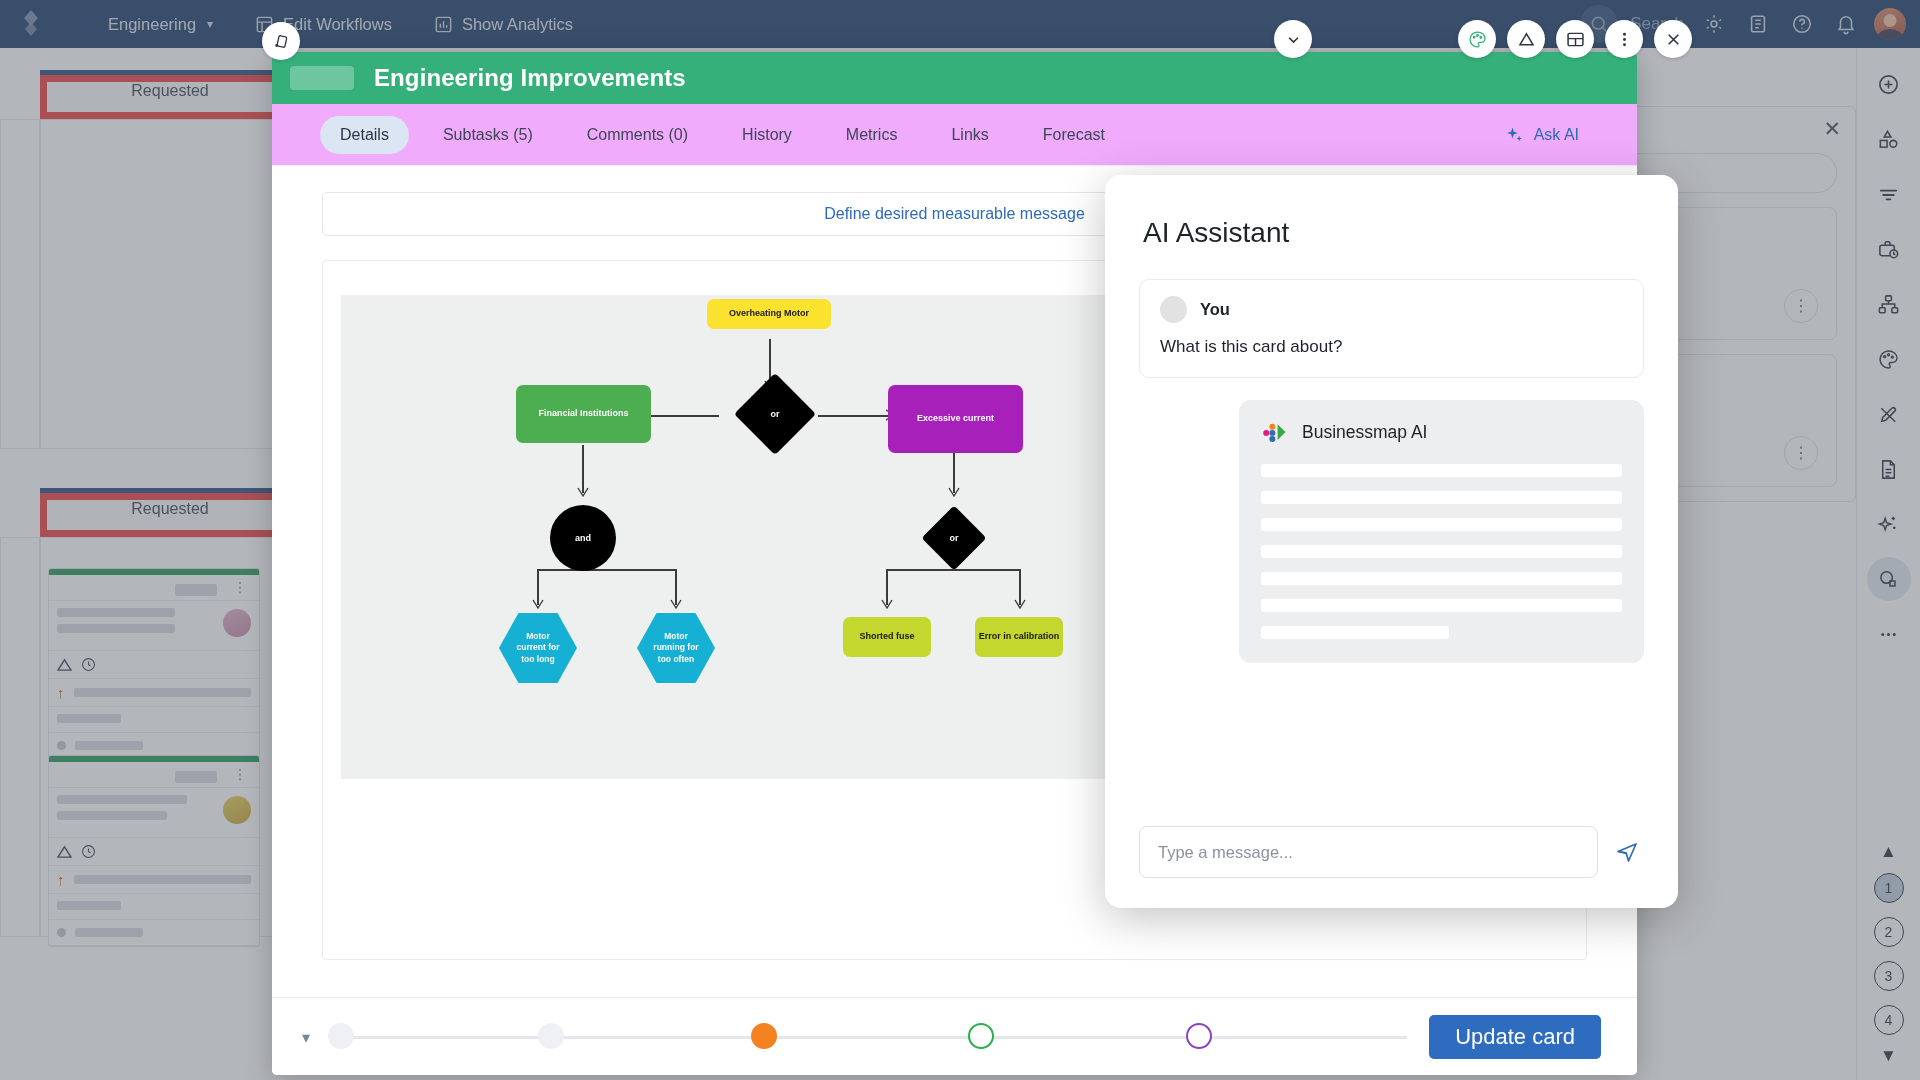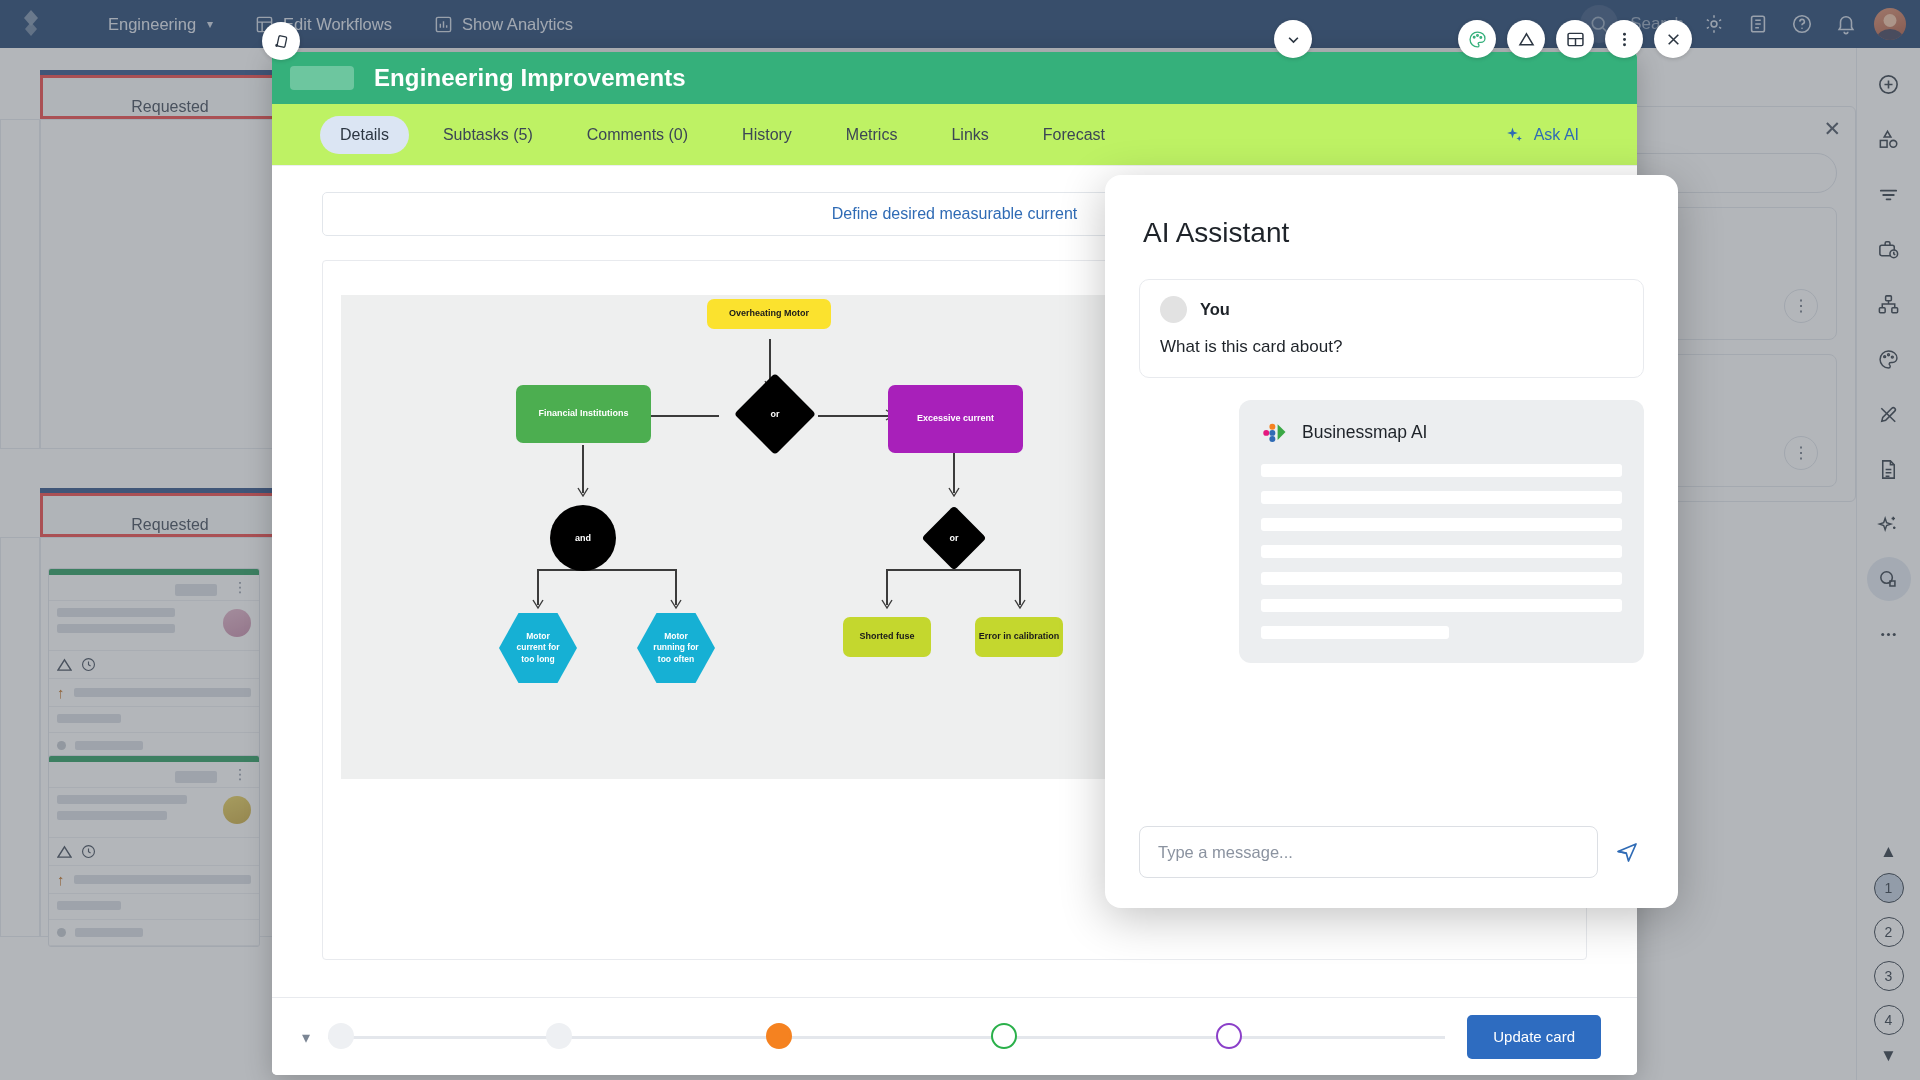--- a/index.html
+++ b/index.html
@@ -55,22 +55,22 @@
     width:13px;height:13px;border-radius:50%;background:#f2c3a5;
   }
   .avatar-tb::before{
     content:""; position:absolute; left:50%; bottom:-7px; transform:translateX(-50%);
     width:26px;height:18px;border-radius:50% 50% 0 0;background:#3b3b55;
   }
 
   
   .board { position: absolute; top: 48px; left: 0; right: 0; bottom: 0; background:#fff; }
   .swim-head {
-    position:absolute; height: 44px; border:3px solid #ef4444; background:#fafbfc;
-    display:flex; align-items:flex-end; justify-content:center;
+    position:absolute; height: 44px; border:7px solid #ef4444; background:#fafbfc;
+    display:flex; align-items:flex-start; justify-content:center;
     font-size: 16px; color:#3c4655;
   }
   .swim-bar { position:absolute; height: 5px; background:#2b4f86; }
   .col-cell { position:absolute; border:1px solid #e6e9ee; background:#fff; }
   .mini-card {
     position:absolute; left:0; width: 212px; background:#fff;
     border:1px solid #e2e5ea; border-radius:3px; overflow:hidden;
   }
   .mc-top { height:6px; background:#239a5b; }
   .mc-row { border-bottom:1px solid #edeff2; padding:7px 8px; position:relative; }
@@ -141,21 +141,21 @@
   .fbtn {
     width:38px;height:38px;border-radius:50%;background:#fff;
     display:flex;align-items:center;justify-content:center; cursor:pointer;
     box-shadow:0 1px 4px rgba(0,0,0,.16);
   }
   .fbtn svg { width:21px;height:21px; }
   .fbtn.caret-btn{ position:absolute; top:20px; right:180px; }
 
   .tabs {
     height: 62px; display:flex; align-items:center; padding-left:48px; flex:none;
-    border-bottom:1px solid #eceef1; position:relative; background:#bef264;
+    border-bottom:1px solid #eceef1; position:relative; background:#f0abfc;
   }
   .tab {
     font-size:16px; color:#3c4655; padding:10px 20px; border-radius:19px; cursor:pointer;
     white-space:nowrap;
   }
   .tab.active { background:#dbe5f3; color:#2c3642; }
   .tab + .tab { margin-left: 14px; }
   .ask-ai {
     position:absolute; right:58px; top:50%; transform:translateY(-50%);
     display:flex; align-items:center; gap:9px; color:#2f6bb5; font-size:16px; cursor:pointer;
@@ -195,21 +195,21 @@
 
   .bottom-bar {
     height: 78px; flex:none; border-top:1px solid #e8eaee; background:#fff;
     display:flex; align-items:center; padding:0 36px; position:relative;
   }
   .stepper { flex:1 1 auto; position:relative; height:30px; margin-left:20px; margin-right:22px; }
   .stepper-line { position:absolute; left:0; right:0; top:14px; height:3px; background:#e4e7ec; }
   .step-dot { position:absolute; top:1px; width:26px;height:26px;border-radius:50%; cursor:pointer; }
   .update-btn {
     background:#2e6cc0; color:#fff; border:none; border-radius:5px;
-    height:44px; padding:0 26px; font-size:15px; cursor:pointer; white-space:nowrap;
+    height:44px; padding:0 26px; font-size:22px; cursor:pointer; white-space:nowrap;
   }
   .collapse-arrow { position:absolute; left:-26px; top:50%; transform:translateY(-50%);
                     color:#7b8694; font-size:16px; }
 
   
   .ai-panel {
     position:absolute; left:1105px; top:175px; width:573px; height:733px;
     background:#fff; border-radius:16px; z-index:20;
     box-shadow:0 10px 46px rgba(0,0,0,.24);
     display:flex; flex-direction:column; padding: 28px 34px 30px;
@@ -527,21 +527,21 @@
         <svg width="20" height="20" viewBox="0 0 24 24" fill="#2f6bb5">
           <path d="M9 3 L10.6 8 L15.5 9.6 L10.6 11.2 L9 16.2 L7.4 11.2 L2.5 9.6 L7.4 8 Z"></path>
           <path d="M17 13 L17.9 15.4 L20.3 16.3 L17.9 17.2 L17 19.6 L16.1 17.2 L13.7 16.3 L16.1 15.4 Z"></path>
         </svg>
         <span>Ask AI</span>
       </div>
     </div>
 
     <div class="modal-body">
       <div class="outcome-bar">
-        <span>Define desired measurable current</span>
+        <span>Define desired measurable message</span>
       </div>
 
       <div class="diagram-panel">
         <div class="diagram-canvas">
 
           <div class="edge" style="left:428px; top:44px;  width:1.6px; height:46px;"></div>
           <svg style="position:absolute;left:423px;top:85px;width:12px;height:12px" viewBox="0 0 12 12">
               <path d="M1 1 L6 9 L11 1" fill="none" stroke="#3b3b3b" stroke-width="1.4"></path>
             </svg>
 

